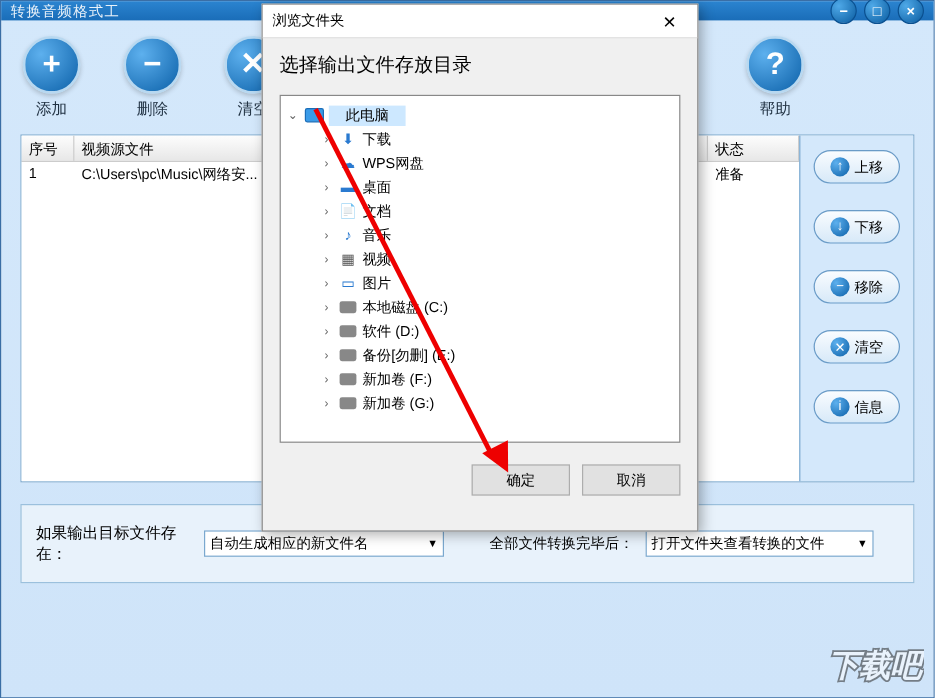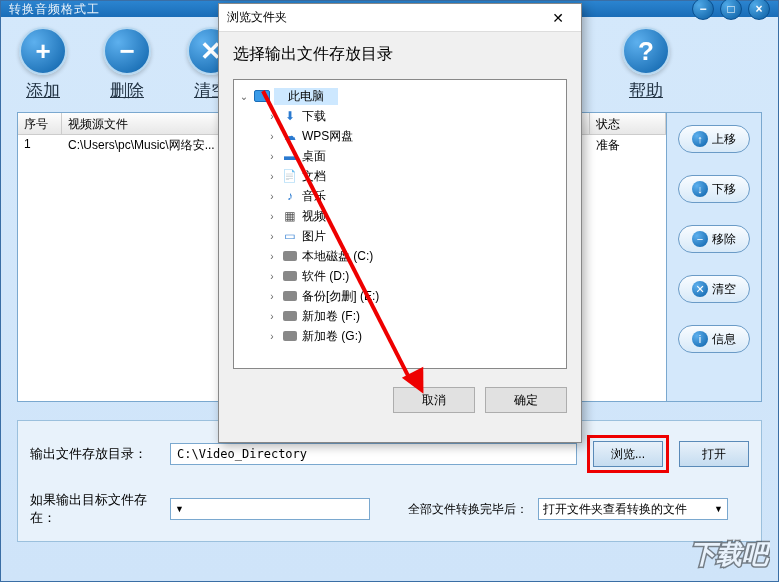--- a/index.html
+++ b/index.html
@@ -8,21 +8,21 @@
 .main-window { width: 779px; height: 582px; background: linear-gradient(#d4e8fb, #cfe4f9); border: 1px solid #3a6ea5; position: relative; }
 
 .titlebar { height: 16px; background: linear-gradient(#2b84d0, #1a6db8); display: flex; align-items: center; padding: 0 8px; color: #fff; justify-content: space-between; }
 .titlebar-left { font-size: 12px; letter-spacing: 1px; opacity: 0.9; }
 .titlebar-btns { display: flex; gap: 6px; }
 .tb-btn { width: 22px; height: 22px; border-radius: 50%; background: radial-gradient(circle at 30% 30%, #4fa9e8, #0a5ca0); display: flex; align-items: center; justify-content: center; color: #fff; font-weight: bold; cursor: pointer; border: 1px solid #0a5090; }
 
 .toolbar { height: 95px; display: flex; align-items: center; padding: 0 18px; gap: 36px; }
 .tool-item { display: flex; flex-direction: column; align-items: center; gap: 4px; cursor: pointer; }
 .tool-btn { width: 48px; height: 48px; border-radius: 50%; background: radial-gradient(circle at 30% 30%, #5db0ee, #0b60a8); border: 2px solid #b8d8f0; display: flex; align-items: center; justify-content: center; color: #fff; font-size: 26px; font-weight: bold; box-shadow: 0 2px 4px rgba(0,0,0,0.2); }
-.tool-label { font-size: 17px; color: #234; text-decoration: underline; }
+.tool-label { font-size: 13px; color: #234; }
 
 .content { margin: 0 16px; height: 290px; background: #fff; border: 1px solid #7aa8cf; position: relative; display: flex; justify-content: center; }
 .table-area { flex: 1; display: flex; flex-direction: column; }
 .table-header { display: flex; background: linear-gradient(#fdfdfd, #e7e7e7); border-bottom: 1px solid #ccc; height: 22px; }
 .th { border-right: 1px solid #ccc; padding: 3px 6px; font-size: 12px; }
 .th1 { width: 44px; } .th2 { flex: 1; } .th3 { width: 76px; }
 .table-body { flex: 1; background: #fff; }
 .tr { display: flex; height: 20px; }
 .td { padding: 2px 6px; font-size: 12px; }
 .td1 { width: 44px; } .td2 { flex: 1; } .td3 { width: 76px; margin-left: 32px; }
@@ -131,31 +131,24 @@
           <span>清空</span>
         </div>
       <div class="side-btn">
           <span class="side-icon">i</span>
           <span>信息</span>
         </div>
     </div>
   </div>
 
   <div class="bottom-panel">
-    <div class="row">
-      <div class="row-label">输出文件存放目录：</div>
-      <input class="path-input" value="C:\Video_Directory" style="">
-      <span class="browse-highlight">
-        <button class="browse-btn">浏览...</button>
-      </span>
-      <button class="browse-btn">打开</button>
-    </div>
     <div class="row" style="margin-bottom:0">
       <div class="row-label">如果输出目标文件存在：</div>
       <div class="select" style="width:200px">
+        <span>自动生成相应的新文件名</span>
         <span class="select-arrow">▼</span>
       </div>
       <div style="width:18px"></div>
       <div>全部文件转换完毕后：</div>
       <div class="select" style="width:190px">
         <span>打开文件夹查看转换的文件</span>
         <span class="select-arrow">▼</span>
       </div>
     </div>
   </div>
@@ -259,22 +252,22 @@
         </div>
         <div class="tree-item child">
           <span class="tree-arrow">›</span>
           <span class="tree-icon">
             <span class="icon-disk"></span>
           </span>
           <span class="tree-label">新加卷 (G:)</span>
         </div>
       </div>
     <div class="dlg-btns">
+      <button class="dlg-btn">确定</button>
       <button class="dlg-btn">取消</button>
-      <button class="dlg-btn">确定</button>
     </div>
   </div>
 
   <div class="arrow-overlay">
     <div class="arrow-line"></div>
     <div class="arrow-head"></div>
   </div>
 
 </div>
 

